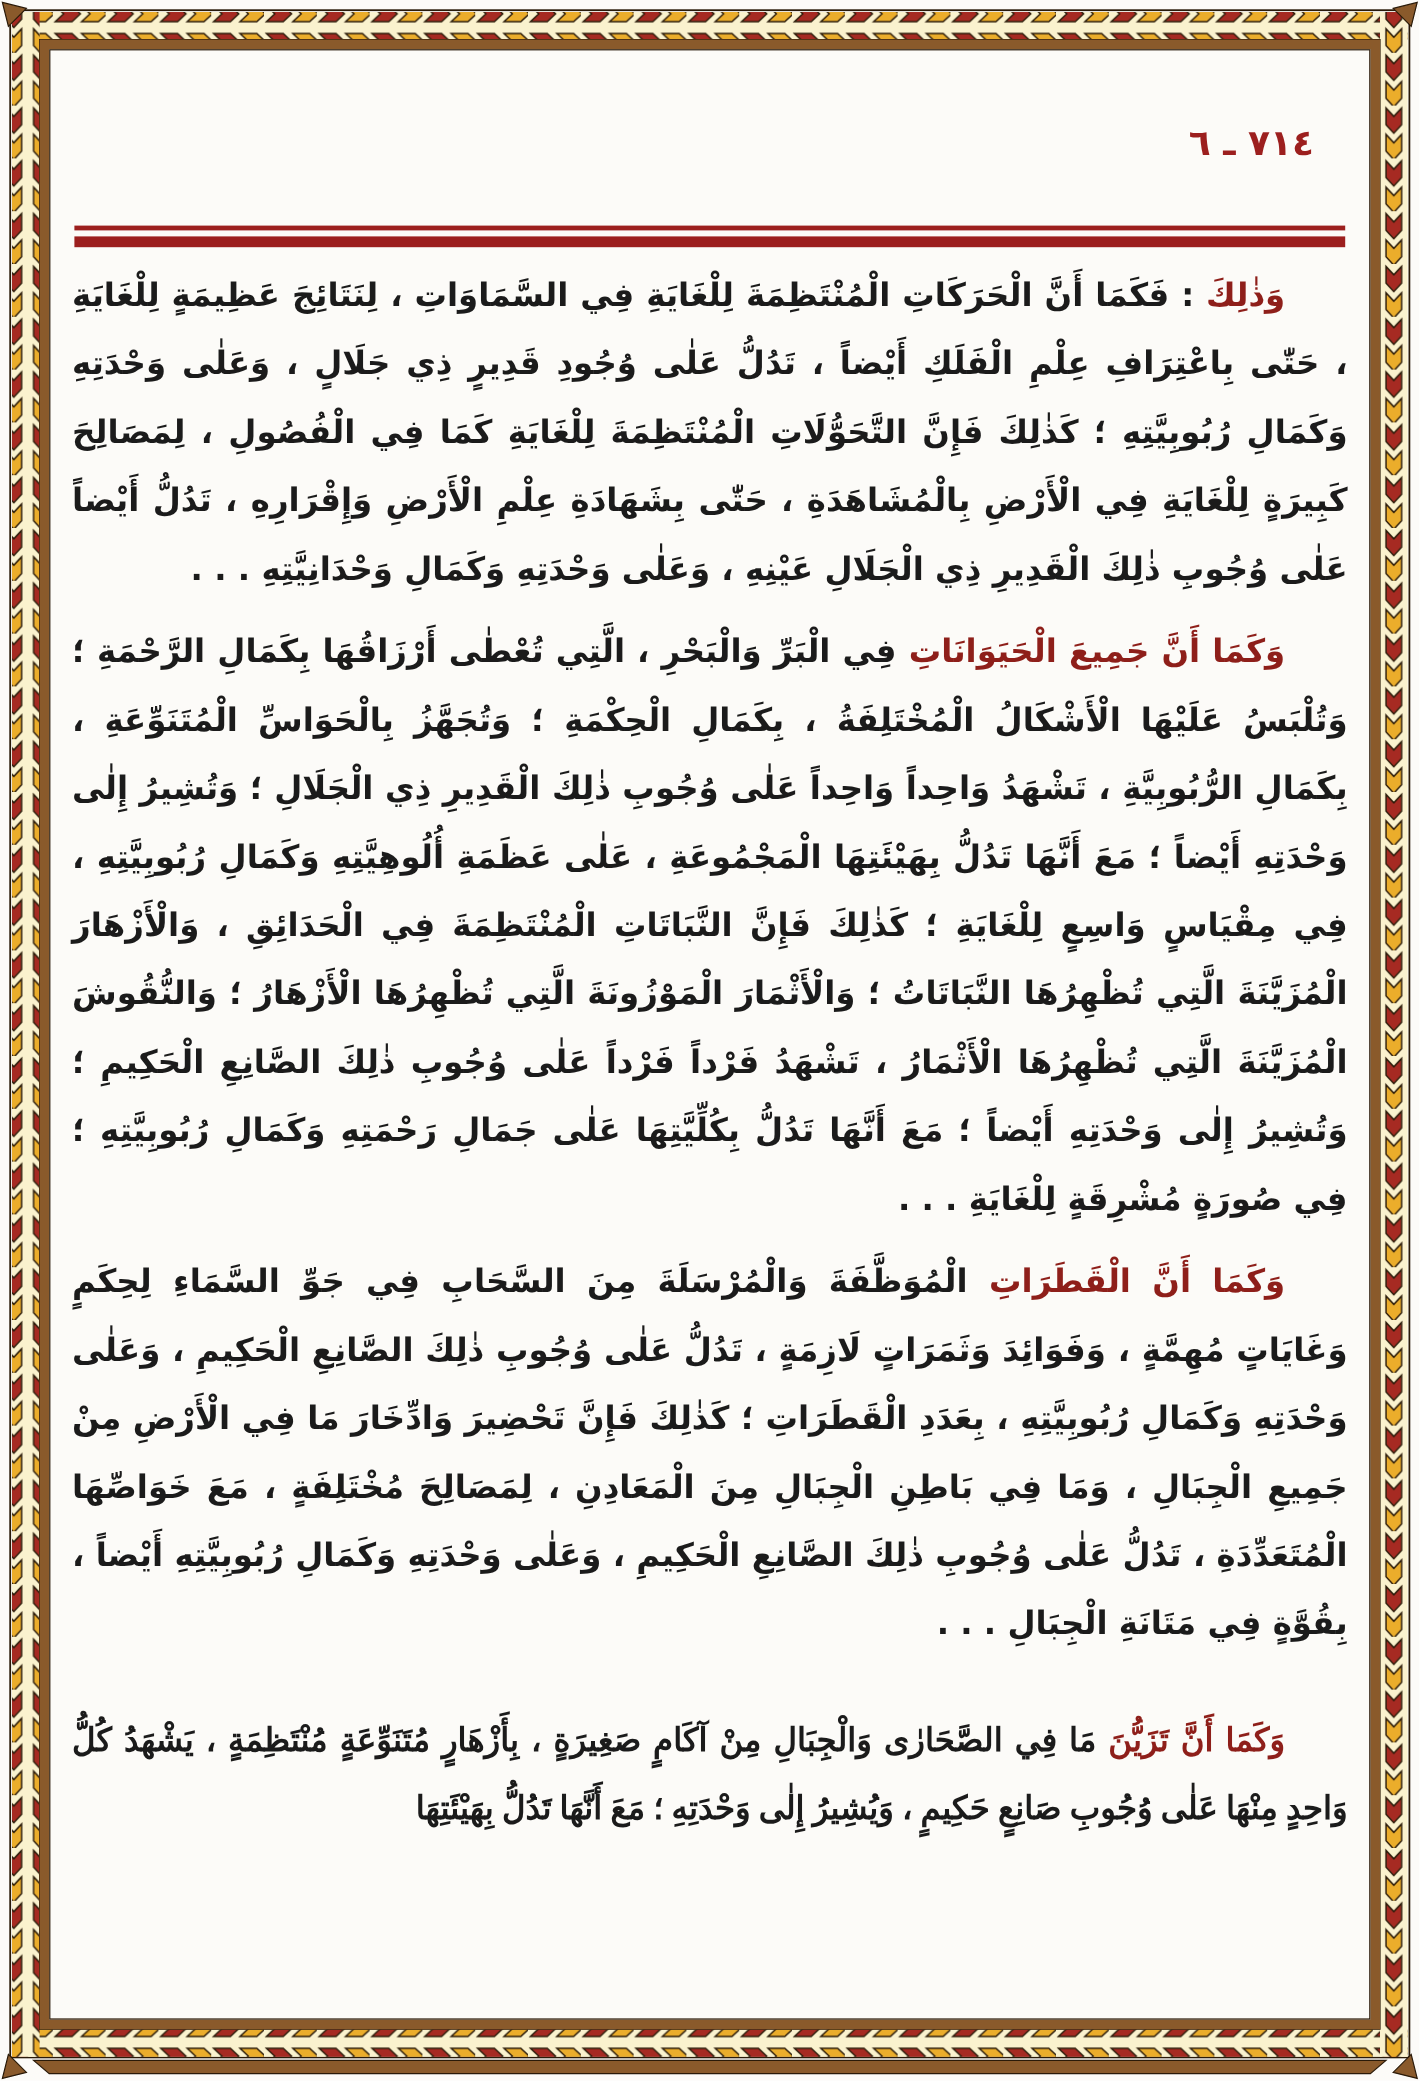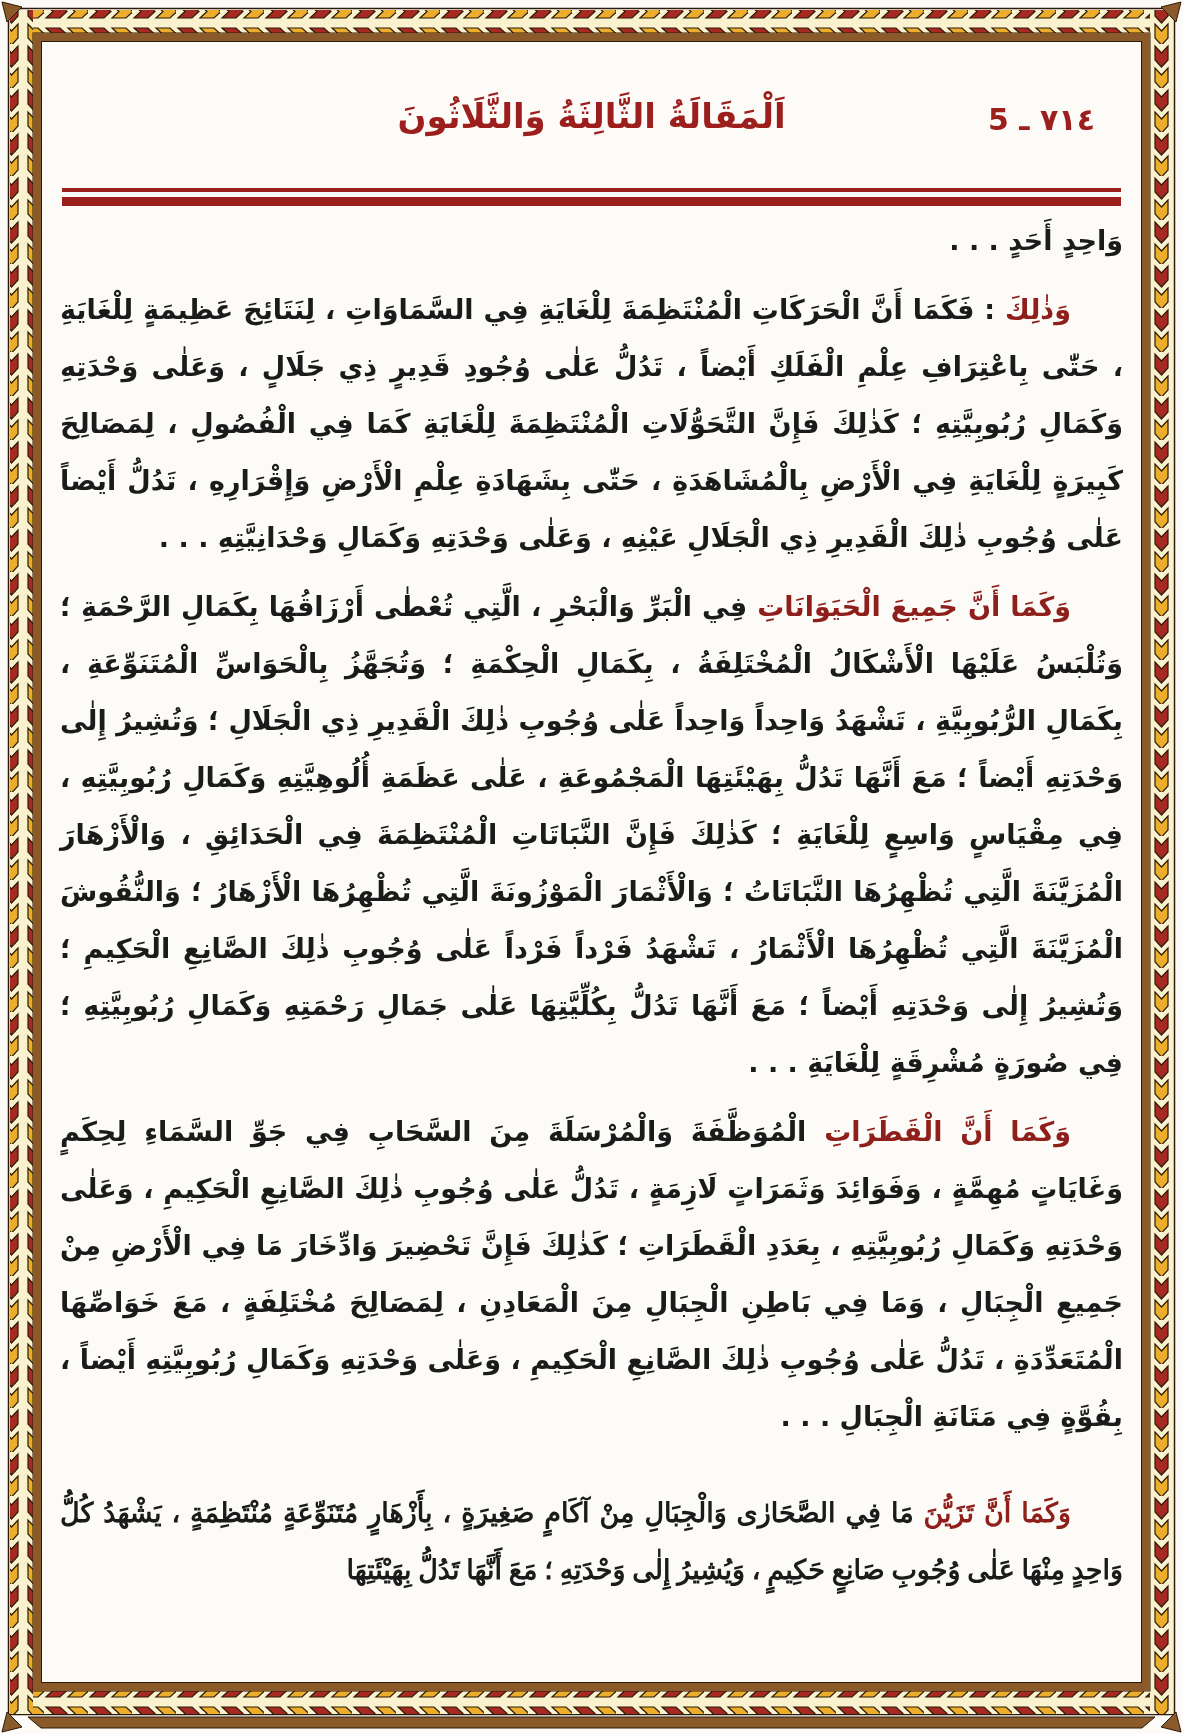--- a/index.html
+++ b/index.html
@@ -100,32 +100,30 @@
 
     <polygon points="2,2 22,7 7,22" style="fill:var(--band-brown);stroke:var(--frame-outline);stroke-width:1"></polygon>
     <polygon points="1181,2 1161,7 1176,22" style="fill:var(--band-brown);stroke:var(--frame-outline);stroke-width:1"></polygon>
     <polygon points="2,1732 22,1727 7,1712" style="fill:var(--band-brown);stroke:var(--frame-outline);stroke-width:1"></polygon>
     <polygon points="1181,1732 1161,1727 1176,1712" style="fill:var(--band-brown);stroke:var(--frame-outline);stroke-width:1"></polygon>
   </svg>
 
   <div class="content">
 
     <div class="header">
-      <h1 class="title">اَلْمَقَالَةُ الثَّالِثَةُ وَالثَّلَاثُونَ</h1>
-      <div class="page-ref">٧١٤ ـ 5</div>
+      <div class="page-ref">٧١٤ ـ ٦</div>
     </div>
 
     <div class="rule">
       <div class="rule-thin"></div>
       <div class="rule-thick"></div>
     </div>
 
     <div class="body-text">
 
-      <p class="para continuation"><span>وَاحِدٍ أَحَدٍ . . .</span></p>
 
       <p class="para"><span class="lead">وَذٰلِكَ</span><span> : فَكَمَا أَنَّ الْحَرَكَاتِ الْمُنْتَظِمَةَ لِلْغَايَةِ فِي السَّمَاوَاتِ ، لِنَتَائِجَ عَظِيمَةٍ لِلْغَايَةِ ، حَتّٰى بِاعْتِرَافِ عِلْمِ الْفَلَكِ أَيْضاً ، تَدُلُّ عَلٰى وُجُودِ قَدِيرٍ ذِي جَلَالٍ ، وَعَلٰى وَحْدَتِهِ وَكَمَالِ رُبُوبِيَّتِهِ ؛ كَذٰلِكَ فَإِنَّ التَّحَوُّلَاتِ الْمُنْتَظِمَةَ لِلْغَايَةِ كَمَا فِي الْفُصُولِ ، لِمَصَالِحَ كَبِيرَةٍ لِلْغَايَةِ فِي الْأَرْضِ بِالْمُشَاهَدَةِ ، حَتّٰى بِشَهَادَةِ عِلْمِ الْأَرْضِ وَإِقْرَارِهِ ، تَدُلُّ أَيْضاً عَلٰى وُجُوبِ ذٰلِكَ الْقَدِيرِ ذِي الْجَلَالِ عَيْنِهِ ، وَعَلٰى وَحْدَتِهِ وَكَمَالِ وَحْدَانِيَّتِهِ . . .</span></p>
 
       <p class="para"><span class="lead">وَكَمَا أَنَّ جَمِيعَ الْحَيَوَانَاتِ</span><span> فِي الْبَرِّ وَالْبَحْرِ ، الَّتِي تُعْطٰى أَرْزَاقُهَا بِكَمَالِ الرَّحْمَةِ ؛ وَتُلْبَسُ عَلَيْهَا الْأَشْكَالُ الْمُخْتَلِفَةُ ، بِكَمَالِ الْحِكْمَةِ ؛ وَتُجَهَّزُ بِالْحَوَاسِّ الْمُتَنَوِّعَةِ ، بِكَمَالِ الرُّبُوبِيَّةِ ، تَشْهَدُ وَاحِداً وَاحِداً عَلٰى وُجُوبِ ذٰلِكَ الْقَدِيرِ ذِي الْجَلَالِ ؛ وَتُشِيرُ إِلٰى وَحْدَتِهِ أَيْضاً ؛ مَعَ أَنَّهَا تَدُلُّ بِهَيْئَتِهَا الْمَجْمُوعَةِ ، عَلٰى عَظَمَةِ أُلُوهِيَّتِهِ وَكَمَالِ رُبُوبِيَّتِهِ ، فِي مِقْيَاسٍ وَاسِعٍ لِلْغَايَةِ ؛ كَذٰلِكَ فَإِنَّ النَّبَاتَاتِ الْمُنْتَظِمَةَ فِي الْحَدَائِقِ ، وَالْأَزْهَارَ الْمُزَيَّنَةَ الَّتِي تُظْهِرُهَا النَّبَاتَاتُ ؛ وَالْأَثْمَارَ الْمَوْزُونَةَ الَّتِي تُظْهِرُهَا الْأَزْهَارُ ؛ وَالنُّقُوشَ الْمُزَيَّنَةَ الَّتِي تُظْهِرُهَا الْأَثْمَارُ ، تَشْهَدُ فَرْداً فَرْداً عَلٰى وُجُوبِ ذٰلِكَ الصَّانِعِ الْحَكِيمِ ؛ وَتُشِيرُ إِلٰى وَحْدَتِهِ أَيْضاً ؛ مَعَ أَنَّهَا تَدُلُّ بِكُلِّيَّتِهَا عَلٰى جَمَالِ رَحْمَتِهِ وَكَمَالِ رُبُوبِيَّتِهِ ؛ فِي صُورَةٍ مُشْرِقَةٍ لِلْغَايَةِ . . .</span></p>
 
       <p class="para"><span class="lead">وَكَمَا أَنَّ الْقَطَرَاتِ</span><span> الْمُوَظَّفَةَ وَالْمُرْسَلَةَ مِنَ السَّحَابِ فِي جَوِّ السَّمَاءِ لِحِكَمٍ وَغَايَاتٍ مُهِمَّةٍ ، وَفَوَائِدَ وَثَمَرَاتٍ لَازِمَةٍ ، تَدُلُّ عَلٰى وُجُوبِ ذٰلِكَ الصَّانِعِ الْحَكِيمِ ، وَعَلٰى وَحْدَتِهِ وَكَمَالِ رُبُوبِيَّتِهِ ، بِعَدَدِ الْقَطَرَاتِ ؛ كَذٰلِكَ فَإِنَّ تَحْضِيرَ وَادِّخَارَ مَا فِي الْأَرْضِ مِنْ جَمِيعِ الْجِبَالِ ، وَمَا فِي بَاطِنِ الْجِبَالِ مِنَ الْمَعَادِنِ ، لِمَصَالِحَ مُخْتَلِفَةٍ ، مَعَ خَوَاصِّهَا الْمُتَعَدِّدَةِ ، تَدُلُّ عَلٰى وُجُوبِ ذٰلِكَ الصَّانِعِ الْحَكِيمِ ، وَعَلٰى وَحْدَتِهِ وَكَمَالِ رُبُوبِيَّتِهِ أَيْضاً ، بِقُوَّةٍ فِي مَتَانَةِ الْجِبَالِ . . .</span></p>
 
       <p class="para big-gap"><span class="lead">وَكَمَا أَنَّ تَزَيُّنَ</span><span> مَا فِي الصَّحَارٰى وَالْجِبَالِ مِنْ آكَامٍ صَغِيرَةٍ ، بِأَزْهَارٍ مُتَنَوِّعَةٍ مُنْتَظِمَةٍ ، يَشْهَدُ كُلُّ وَاحِدٍ مِنْهَا عَلٰى وُجُوبِ صَانِعٍ حَكِيمٍ ، وَيُشِيرُ إِلٰى وَحْدَتِهِ ؛ مَعَ أَنَّهَا تَدُلُّ بِهَيْئَتِهَا</span></p>
 
     </div>

